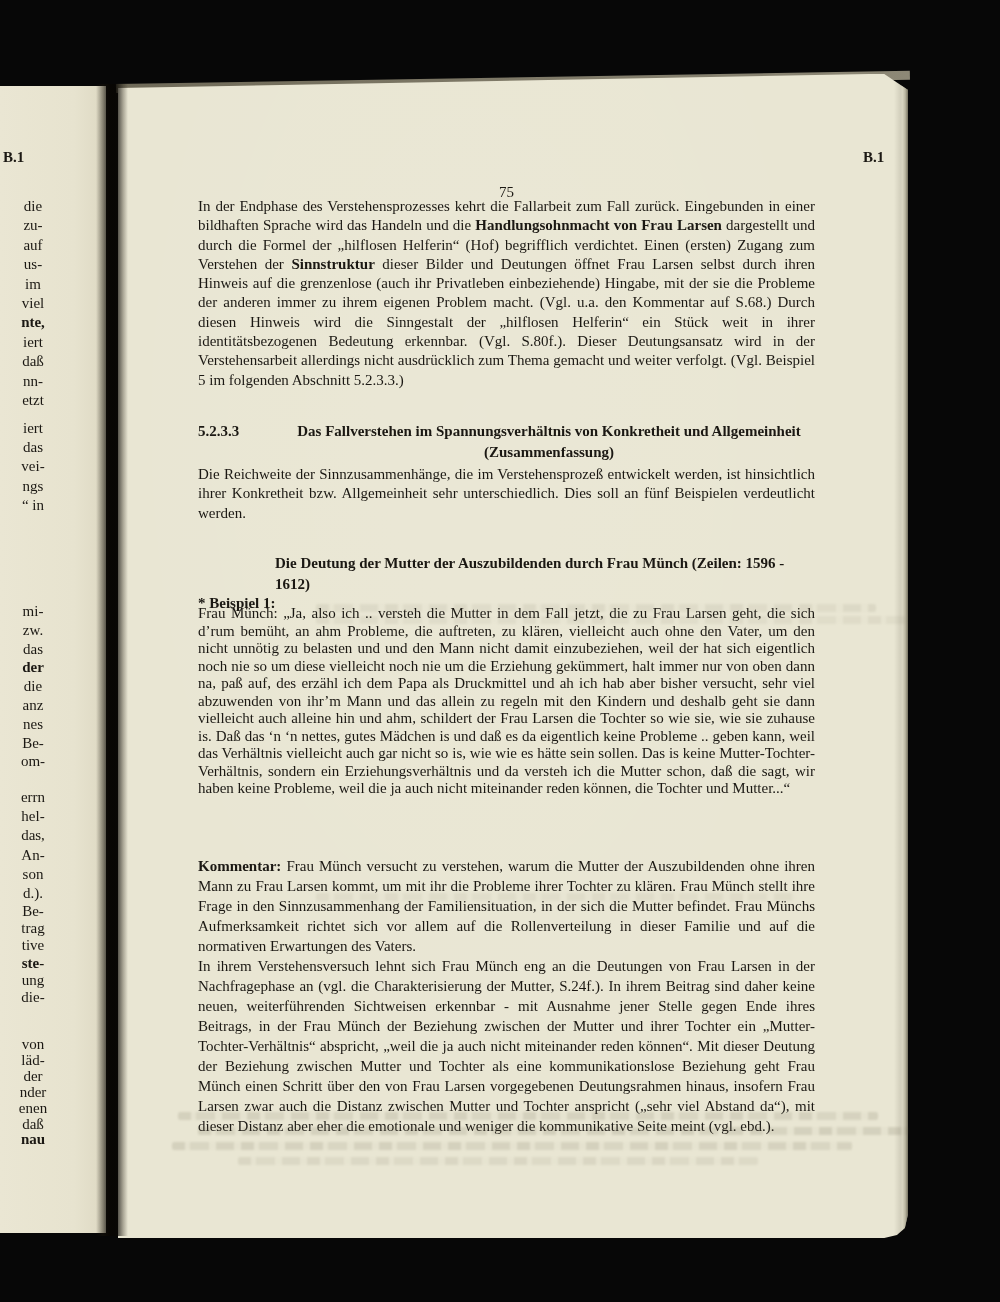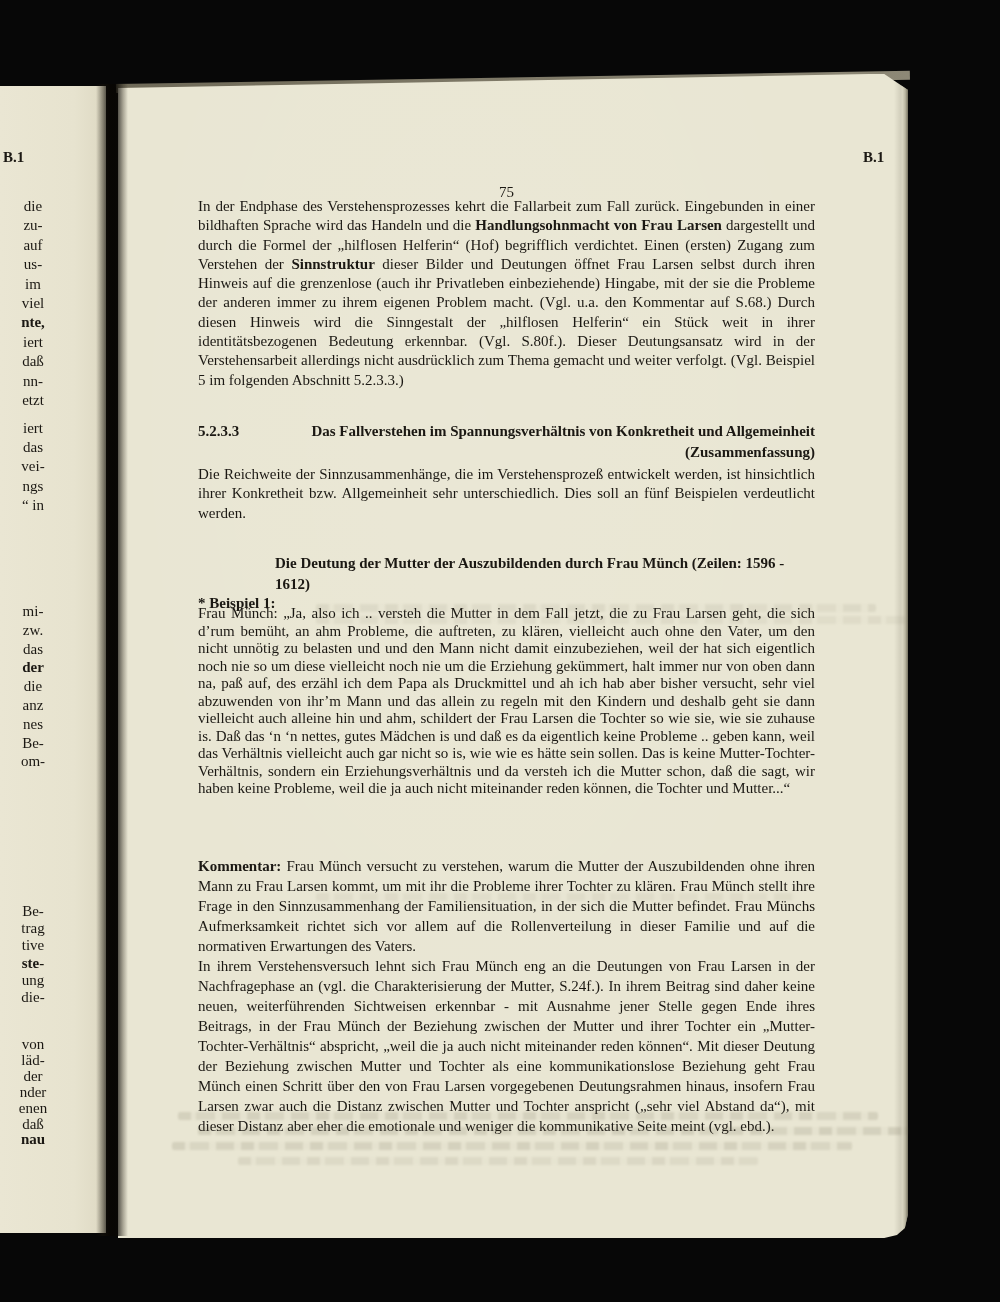--- a/index.html
+++ b/index.html
@@ -48,21 +48,21 @@
   .g6{top:951px;line-height:15.9px;}
   .b{font-weight:bold;}
   
   .content{position:absolute;left:80px;width:617px;}
   .page-num{top:77px;text-align:center;font-size:15px;margin-top:33px;}
   .hdr-right{position:absolute;left:745px;top:75px;font-weight:bold;font-size:15px;}
   .para{font-size:15px;text-align:justify;}
   .p1{top:123px;line-height:19.3px;}
   .sec-head{top:347px;font-weight:bold;font-size:15px;line-height:21px;}
   .sec-num{position:absolute;left:0;top:0;text-align:center;}
-  .sec-title{margin-left:85px;text-align:right;}
+  .sec-title{margin-left:85px;text-align:center;}
   .p2{top:391px;line-height:19.3px;}
   .ex-head{top:479px;font-weight:bold;font-size:15px;line-height:21px;}
   .ex-label{position:absolute;left:0;top:0;white-space:nowrap;margin-top:40px;}
   .ex-title{margin-left:77px;text-align:left;}
   .quote{top:531px;line-height:17.5px;}
   .kommentar{top:782px;line-height:20px;}
   .kommentar .para-part{font-size:15px;text-align:justify;}
   
   .ghost{
     position:absolute;height:8px;border-radius:2px;filter:blur(1.1px);z-index:4;
@@ -110,20 +110,28 @@
       <div class="frag">mi-</div>
       <div class="frag">zw.</div>
       <div class="frag">das</div>
       <div class="frag b">der</div>
       <div class="frag">die</div>
       <div class="frag">anz</div>
       <div class="frag">nes</div>
       <div class="frag">Be-</div>
       <div class="frag">om-</div>
     </div>
+  <div class="frag-group g4">
+      <div class="frag">errn</div>
+      <div class="frag">hel-</div>
+      <div class="frag">das,</div>
+      <div class="frag">An-</div>
+      <div class="frag">son</div>
+      <div class="frag">d.).</div>
+    </div>
   <div class="frag-group g5">
       <div class="frag">Be-</div>
       <div class="frag">trag</div>
       <div class="frag">tive</div>
       <div class="frag b">ste-</div>
       <div class="frag">ung</div>
       <div class="frag">die-</div>
     </div>
   <div class="frag-group g6">
       <div class="frag">von</div>

